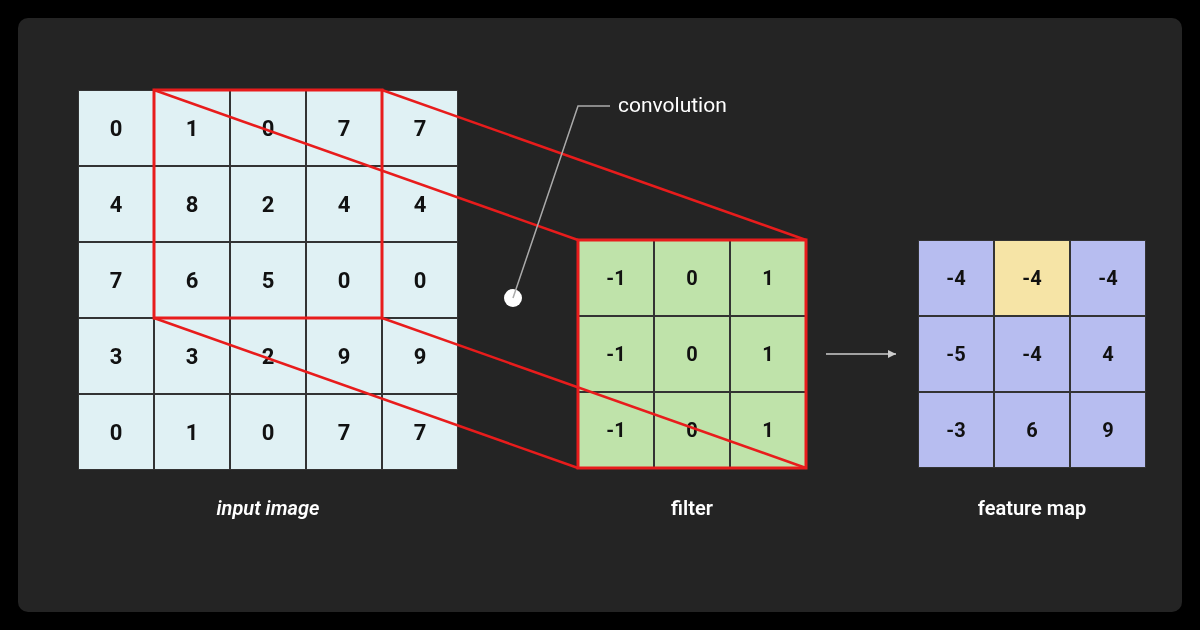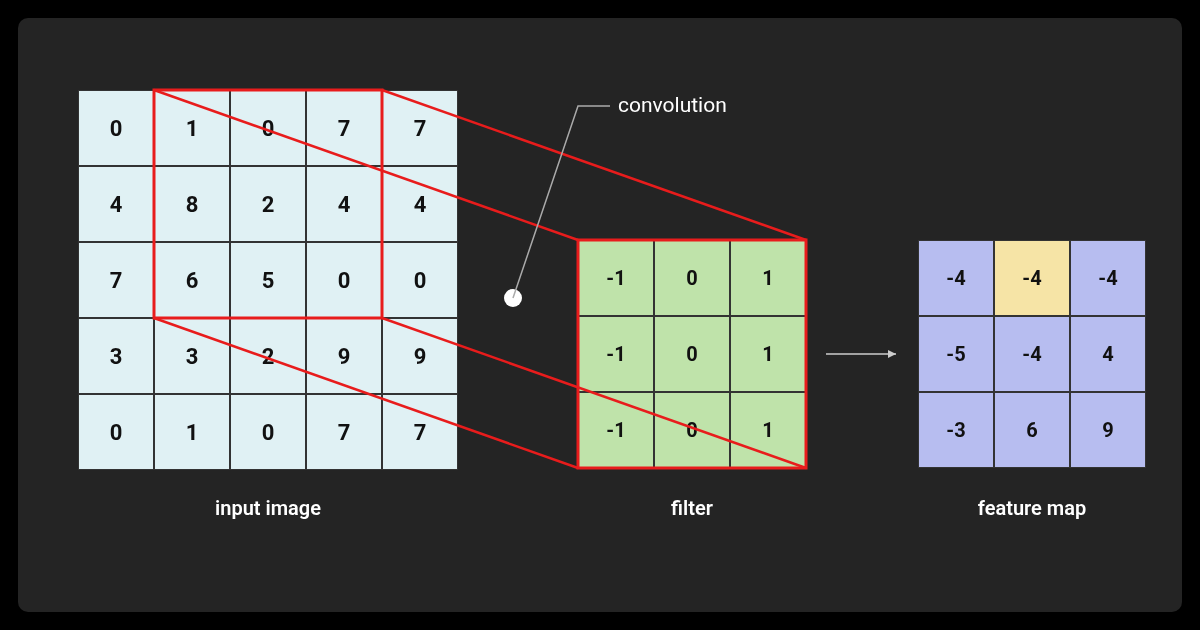--- a/index.html
+++ b/index.html
@@ -60,21 +60,21 @@
   }
   .feature-grid .cell { background: #b7bdf0; }
   .feature-grid .cell.hl { background: #f6e4a6; }
   .label {
     position: absolute;
     color: #fff;
     font-weight: 600;
     font-size: 20px;
     text-align: center;
   }
-  .label-input { left: 60px; width: 380px; top: 478px; }
+  .label-input { left: 60px; width: 380px; top: 478px; font-style: italic; }
   .label-filter { left: 560px; width: 228px; top: 478px; }
   .label-feature { left: 900px; width: 228px; top: 478px; }
   .label-conv {
     position: absolute;
     left: 600px;
     top: 75px;
     color: #fff;
     font-weight: 400;
     font-size: 21px;
   }

